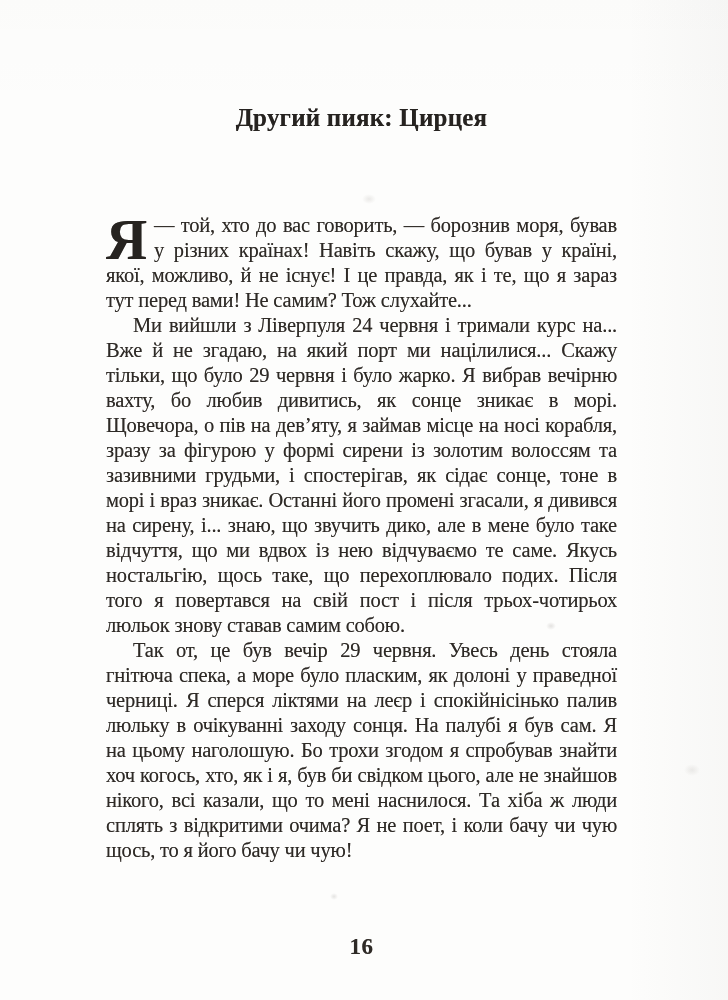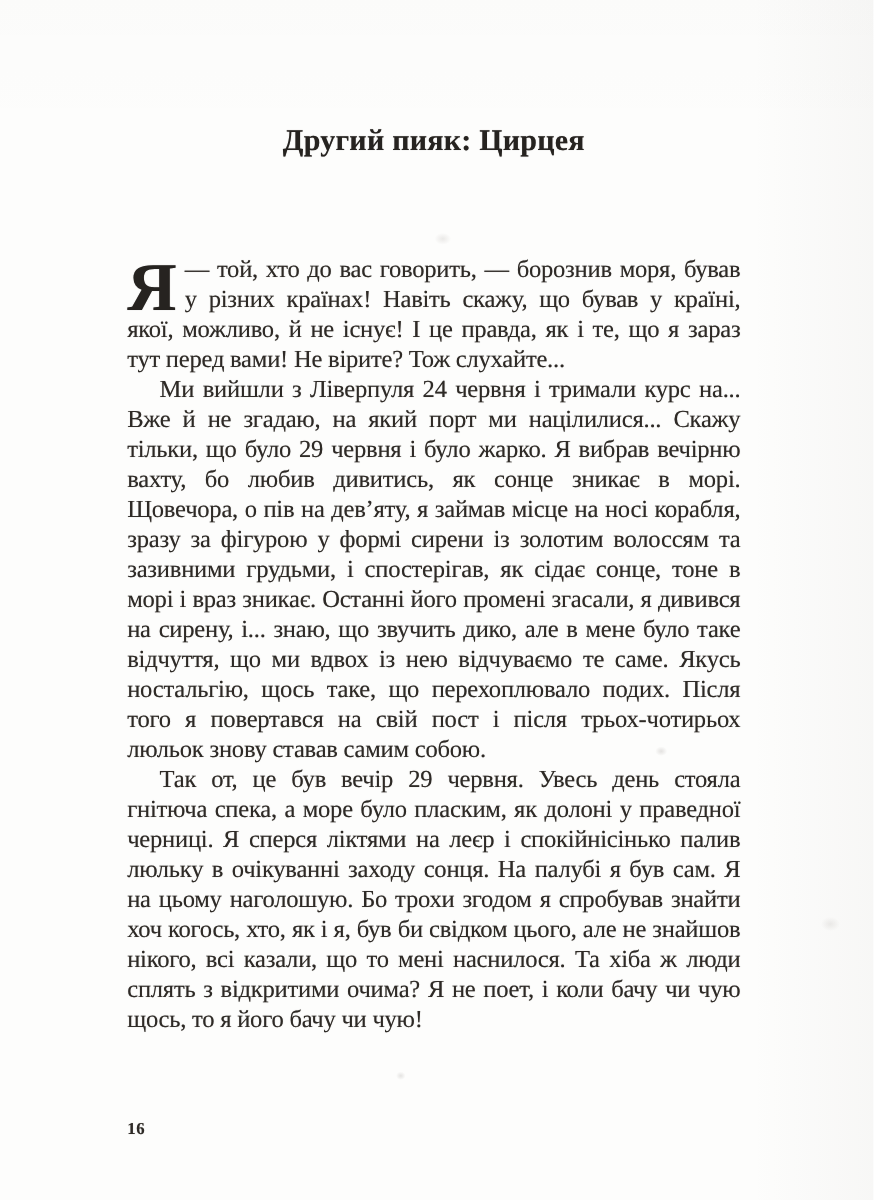--- a/index.html
+++ b/index.html
@@ -60,21 +60,22 @@
     line-height: 47px;
     font-weight: bold;
     padding: 3px 7px 0 0;
     color: #262320;
   }
   .page-number {
     position: absolute;
     top: 934px;
     left: 106px;
     width: 511px;
-    font-size: 14px;
+    text-align: center;
+    font-size: 23px;
     font-weight: bold;
     letter-spacing: 0.5px;
     color: #2e2a26;
     text-shadow: 0 0 0.6px rgba(46,42,38,0.5);
   }
   .speck {
     position: absolute;
     border-radius: 50%;
     pointer-events: none;
   }
@@ -93,20 +94,20 @@
 <div class="page">
 
   <div class="speck s1"></div>
   <div class="speck s2"></div>
   <div class="speck s3"></div>
   <div class="speck s4"></div>
 
   <h1 class="chapter-title">Другий пияк: Цирцея</h1>
 
   <div class="body-text">
-    <p class="opening"><span class="dropcap">Я</span><span>— той, хто до вас говорить, — борознив моря, бував у різних країнах! Навіть скажу, що бував у країні, якої, можливо, й не існує! І це правда, як і те, що я зараз тут перед вами! Не вірите? Тож слухайте...</span></p>
+    <p class="opening"><span class="dropcap">Я</span><span>— той, хто до вас говорить, — борознив моря, бував у різних країнах! Навіть скажу, що бував у країні, якої, можливо, й не існує! І це правда, як і те, що я зараз тут перед вами! Не самим? Тож слухайте...</span></p>
     <p>Ми вийшли з Ліверпуля 24 червня і тримали курс на... Вже й не згадаю, на який порт ми націлилися... Скажу тільки, що було 29 червня і було жарко. Я вибрав вечірню вахту, бо любив дивитись, як сонце зникає в морі. Щовечора, о пів на дев’яту, я займав місце на носі корабля, зразу за фігурою у формі сирени із золотим волоссям та зазивними грудьми, і спостерігав, як сідає сонце, тоне в морі і враз зникає. Останні його промені згасали, я дивився на сирену, і... знаю, що звучить дико, але в мене було таке відчуття, що ми вдвох із нею відчуваємо те саме. Якусь ностальгію, щось таке, що перехоплювало подих. Після того я повертався на свій пост і після трьох-чотирьох люльок знову ставав самим собою.</p>
     <p>Так от, це був вечір 29 червня. Увесь день стояла гнітюча спека, а море було пласким, як долоні у праведної черниці. Я сперся ліктями на леєр і спокійнісінько палив люльку в очікуванні заходу сонця. На палубі я був сам. Я на цьому наголошую. Бо трохи згодом я спробував знайти хоч когось, хто, як і я, був би свідком цього, але не знайшов нікого, всі казали, що то мені наснилося. Та хіба ж люди сплять з відкритими очима? Я не поет, і коли бачу чи чую щось, то я його бачу чи чую!</p>
   </div>
 
   <div class="page-number">16</div>
 
 </div>
 
 </body></html>

